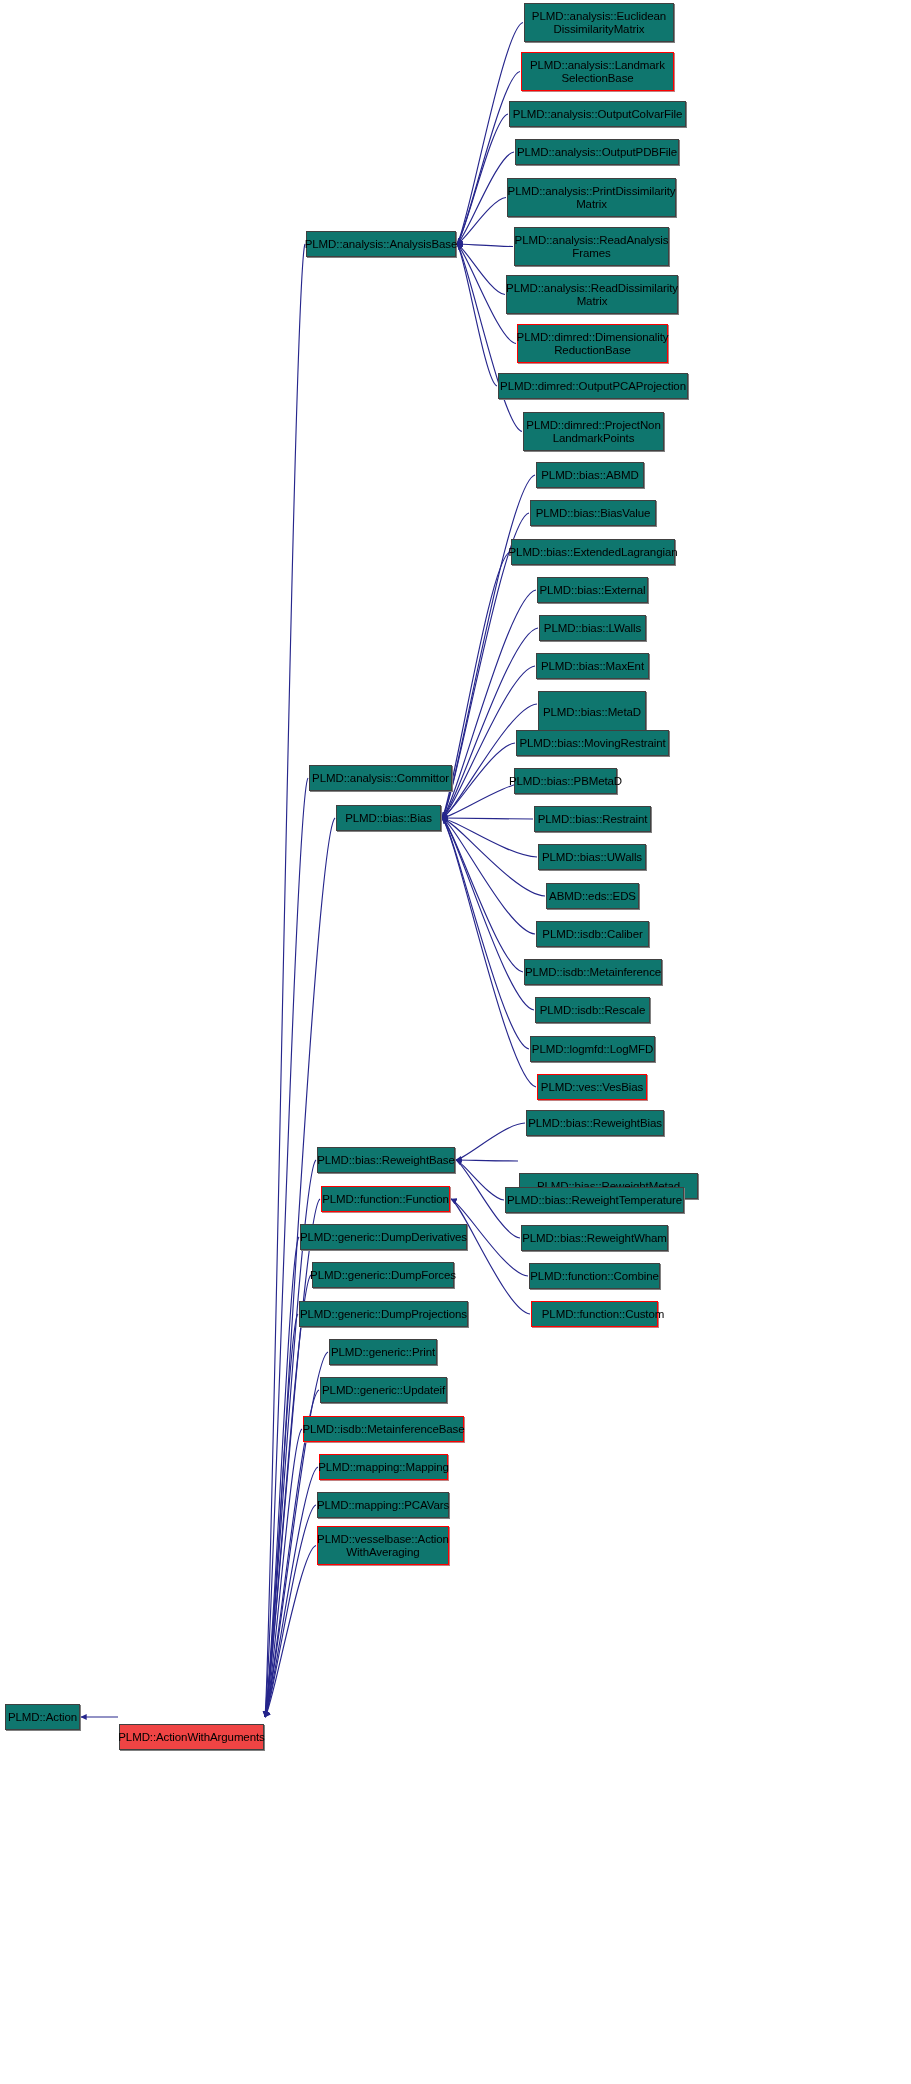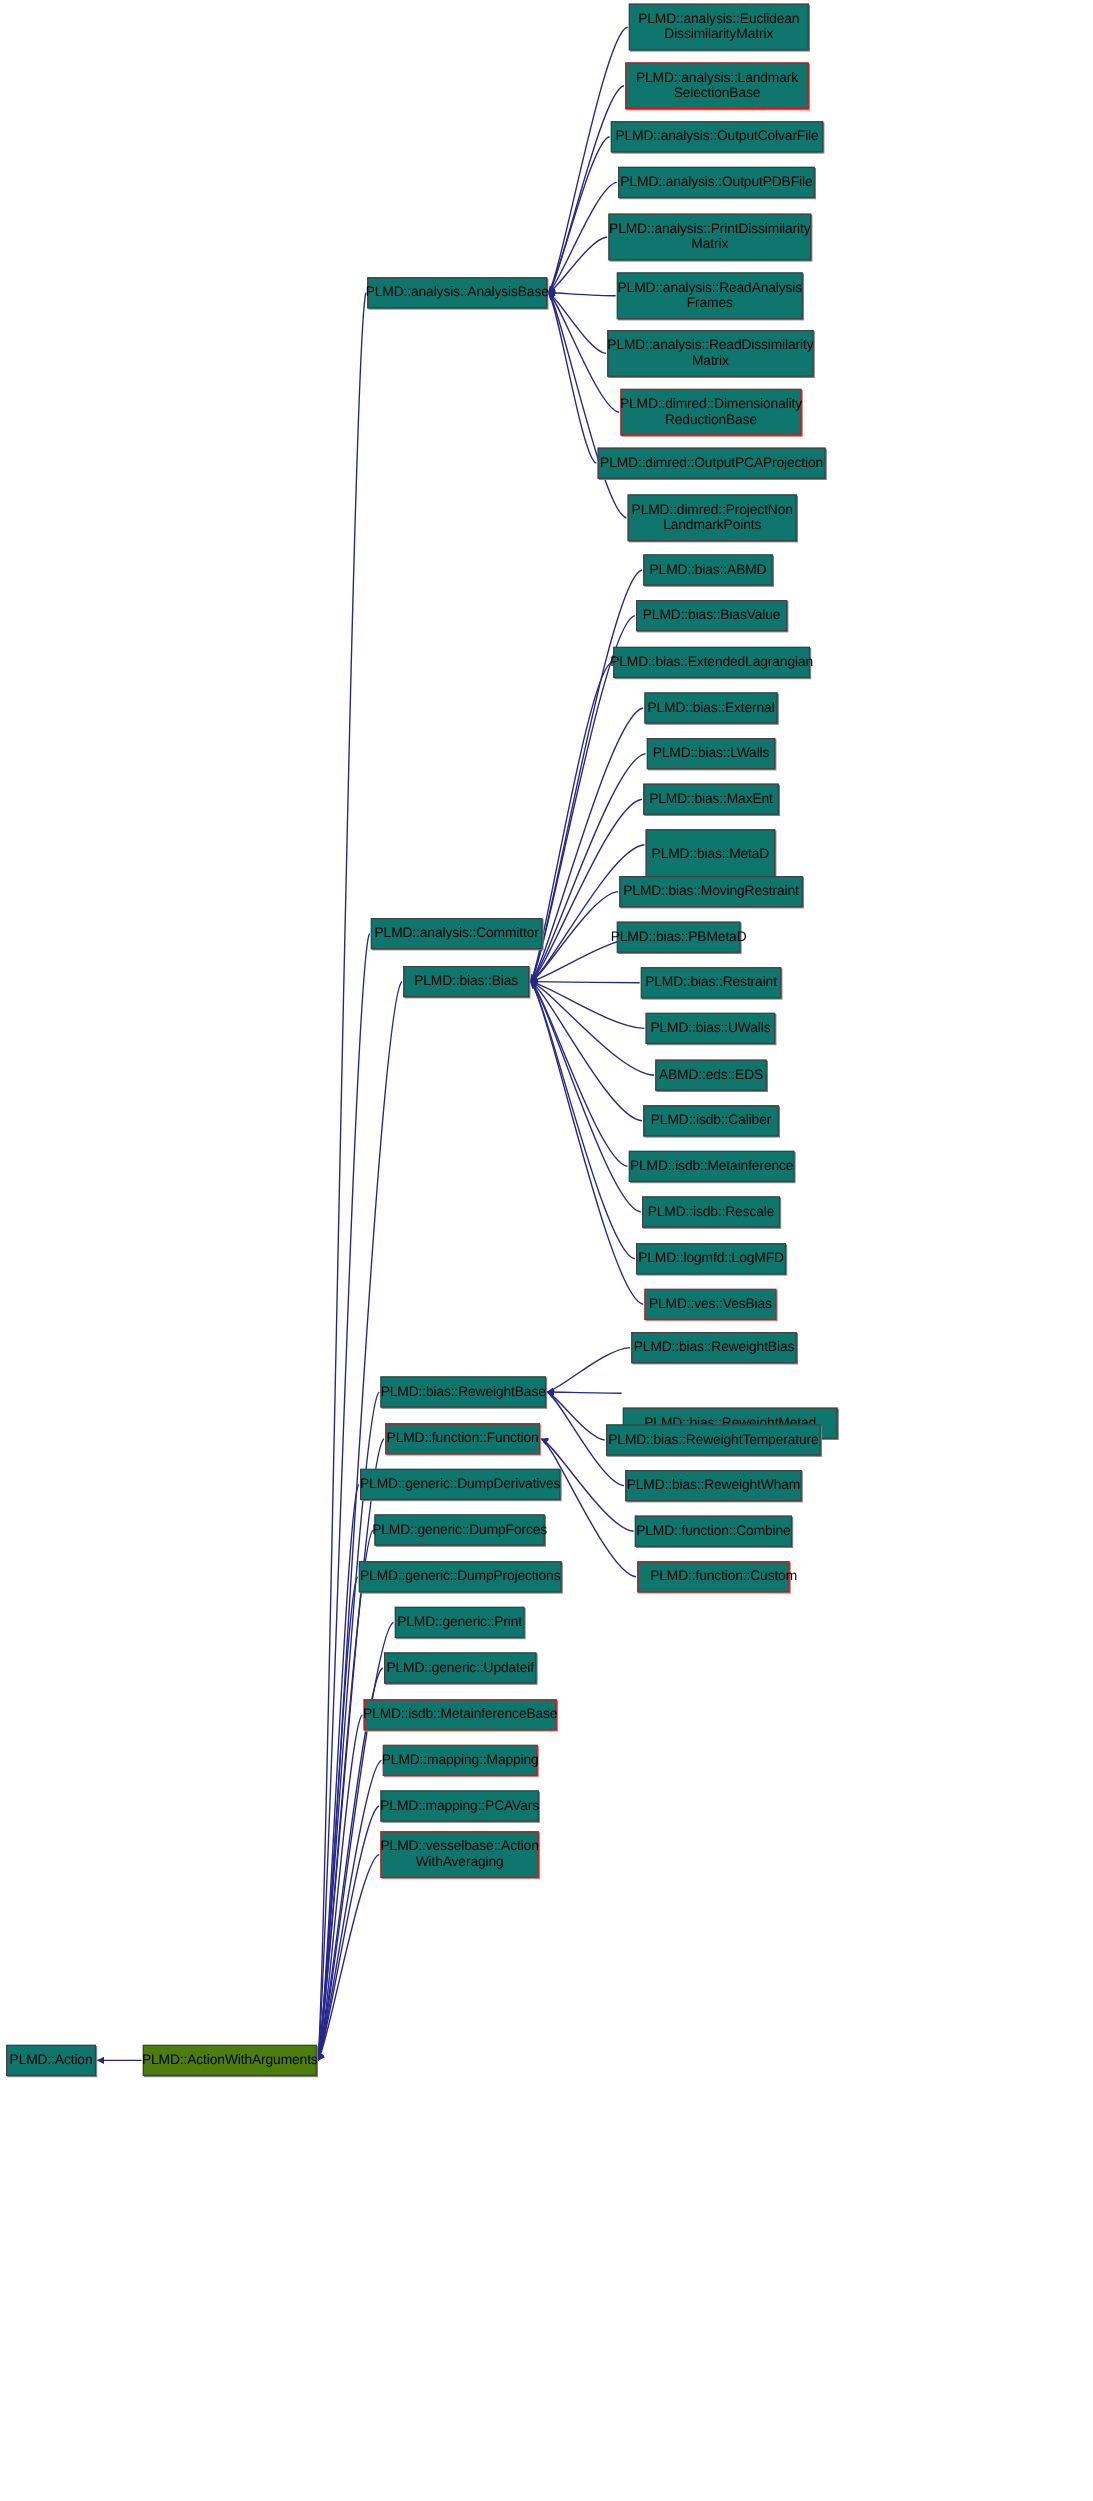--- a/index.html
+++ b/index.html
@@ -39,22 +39,23 @@
     box-shadow: 1px 1px 0 0 #808080;
     white-space: pre-line;
     letter-spacing: -0.1px;
     padding: 0 3px;
   }
   .node.red {
     border-color: #ff0000;
     box-shadow: 1px 1px 0 0 #c08080;
   }
   .node.root {
-    background: #4d7c0f;
+    background: #ef4444;
     border-color: #404040;
+    margin-top: 20px;
   }
 </style>
 </head>
 <body>
 
 <div id="diagram">
   <svg id="edges" viewBox="0 0 911 2084" width="911" height="2084" xmlns="http://www.w3.org/2000/svg">
       <defs>
         <marker id="arrow" viewBox="0 0 10 10" refX="9.5" refY="5" markerWidth="5.2" markerHeight="5.2" orient="auto-start-reverse">
           <path d="M 0 0 L 10 5 L 0 10 z" fill="#26268c"></path>

